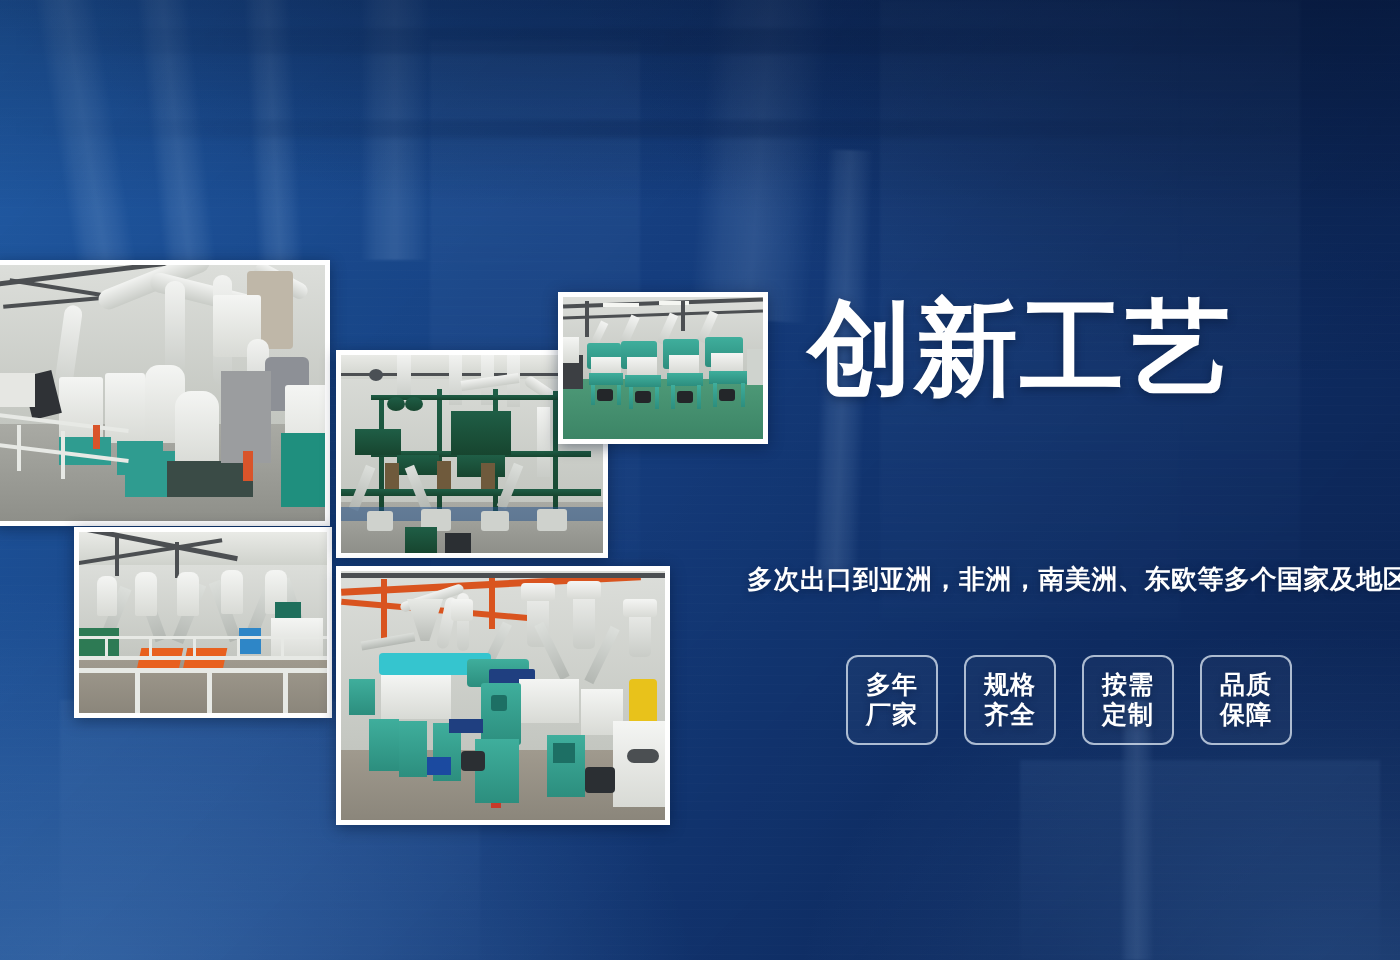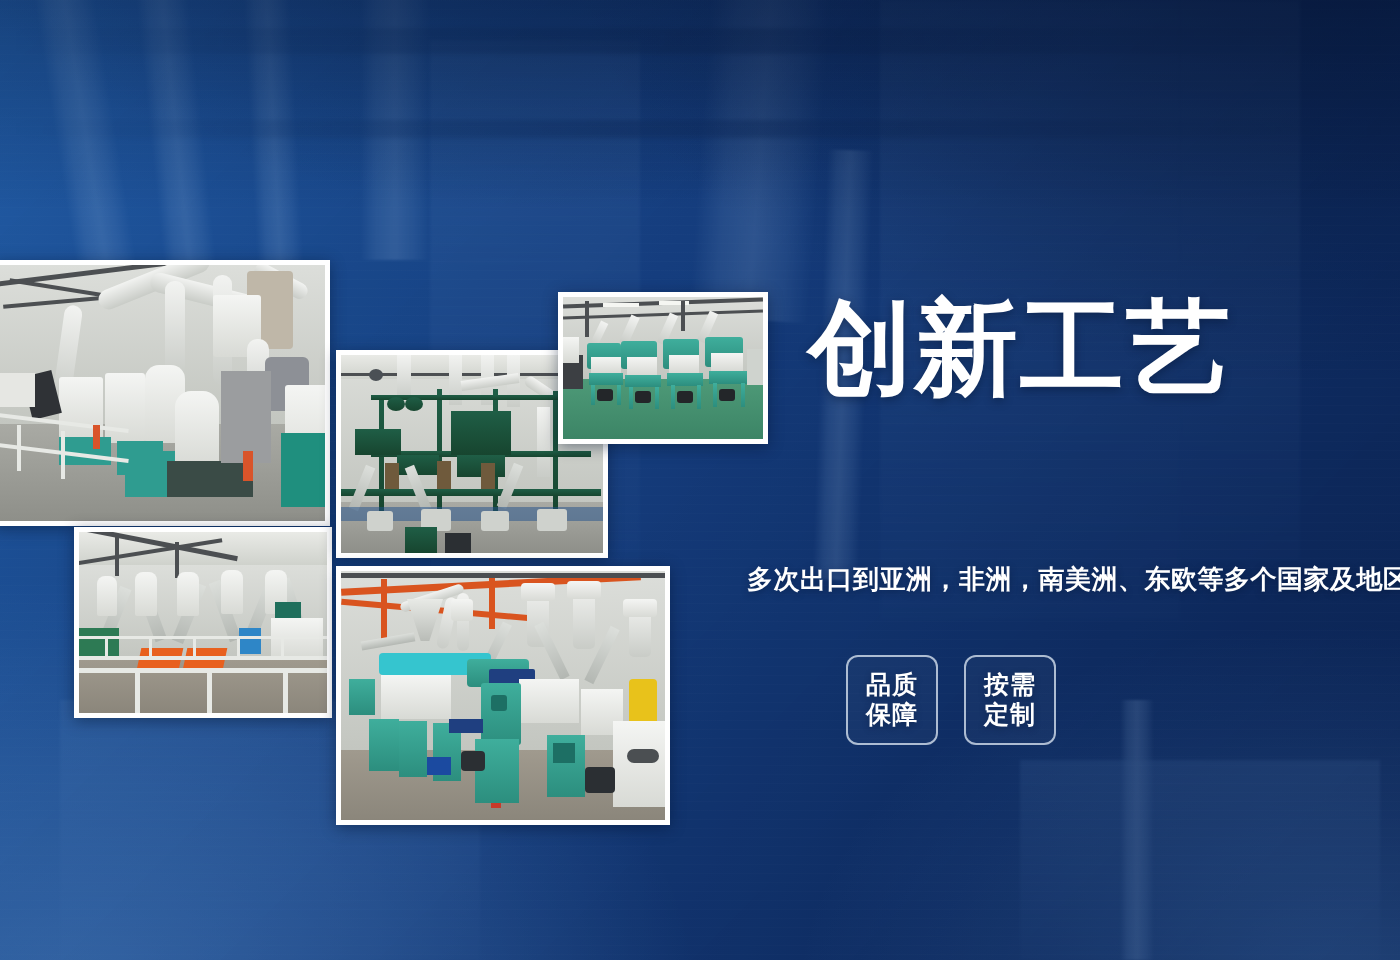--- a/index.html
+++ b/index.html
@@ -382,22 +382,30 @@
     </div>
   </div>
 
   <div class="headline" id="h-line1">创新工艺</div>
 
 
   <div class="subtitle">多次出口到亚洲，非洲，南美洲、东欧等多个国家及地区</div>
 
   <div class="badges">
     <div class="badge">
-      <span>品质</span>
-      <span>保障</span>
+      <span>多年</span>
+      <span>厂家</span>
+    </div>
+    <div class="badge">
+      <span>规格</span>
+      <span>齐全</span>
     </div>
     <div class="badge">
       <span>按需</span>
       <span>定制</span>
     </div>
+    <div class="badge">
+      <span>品质</span>
+      <span>保障</span>
+    </div>
   </div>
 
 </div>
 
 </body></html>

